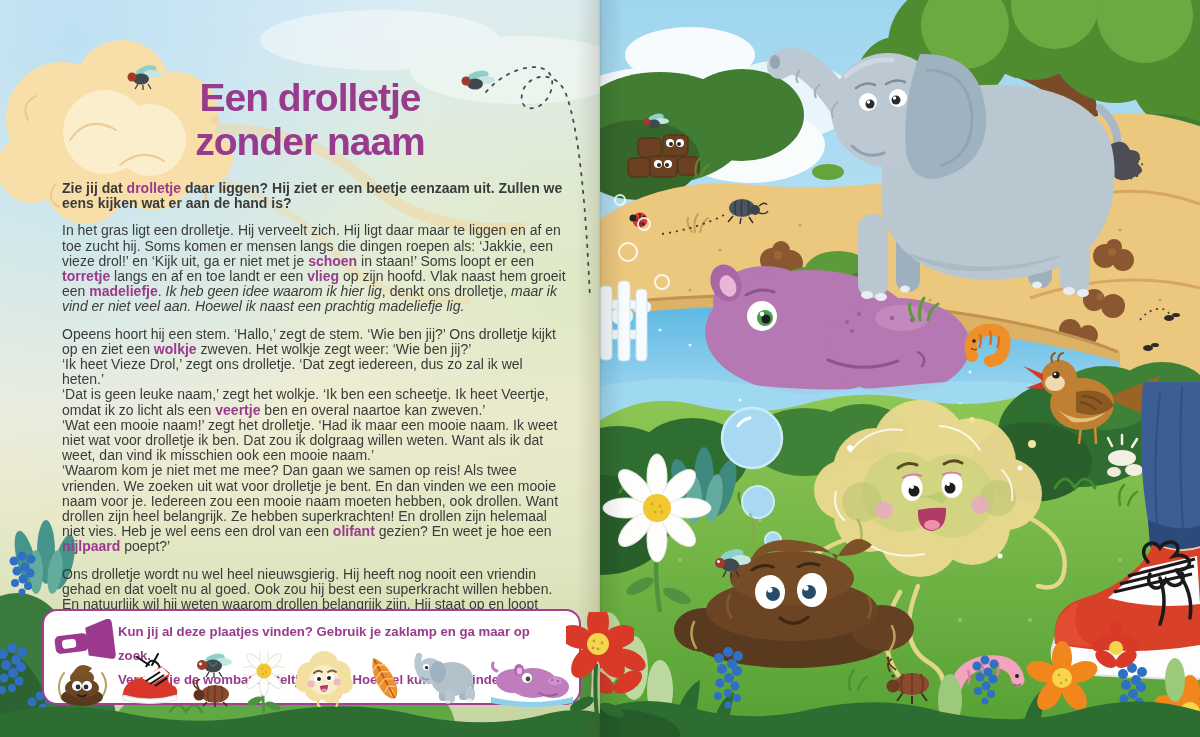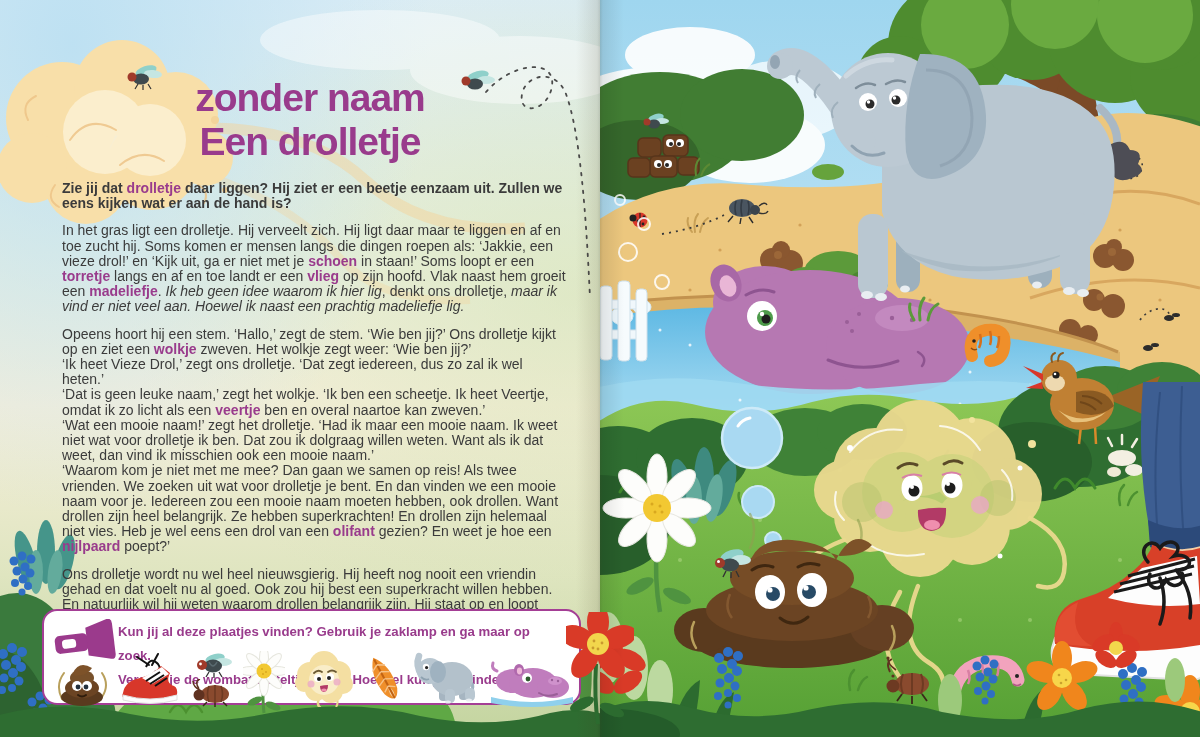--- a/index.html
+++ b/index.html
@@ -156,22 +156,22 @@
 
       <g fill="#4f9340">
         <path d="M560,700 Q552,650 566,612 Q572,650 570,700 Z"></path>
         <path d="M580,706 Q576,660 590,628 Q594,664 590,706 Z"></path>
       </g>
 
       <path d="M-5,737 L-5,716 Q60,698 130,714 Q200,728 270,713 Q350,698 420,716 Q490,730 550,713 Q580,706 605,715 L605,737 Z" fill="#2e6d31"></path>
     </svg>
 
     <div class="title">
+      <div>Een drolletje</div>
       <div>zonder naam</div>
-      <div>Een drolletje</div>
     </div>
 
     <div class="text-col">
       <p class="intro"><span>Zie jij dat </span><span class="hl">drolletje</span><span> daar liggen? Hij ziet er een beetje eenzaam uit. Zullen we eens kijken wat er aan de hand is?</span></p>
       <p><span>In het gras ligt een drolletje. Hij verveelt zich. Hij ligt daar maar te liggen en af en toe zucht hij. Soms komen er mensen langs die dingen roepen als: ‘Jakkie, een vieze drol!’ en ‘Kijk uit, ga er niet met je </span><span class="hl">schoen</span><span> in staan!’ Soms loopt er een </span><span class="hl">torretje</span><span> langs en af en toe landt er een </span><span class="hl">vlieg</span><span> op zijn hoofd. Vlak naast hem groeit een </span><span class="hl">madeliefje</span><span>. </span><span class="it">Ik heb geen idee waarom ik hier lig</span><span>, denkt ons drolletje, </span><span class="it">maar ik vind er niet veel aan. Hoewel ik naast een prachtig madeliefje lig.</span></p>
       <p><span>Opeens hoort hij een stem. ‘Hallo,’ zegt de stem. ‘Wie ben jij?’ Ons drolletje kijkt op en ziet een </span><span class="hl">wolkje</span><span> zweven. Het wolkje zegt weer: ‘Wie ben jij?’</span><br><span>‘Ik heet Vieze Drol,’ zegt ons drolletje. ‘Dat zegt iedereen, dus zo zal ik wel heten.’</span><br><span>‘Dat is geen leuke naam,’ zegt het wolkje. ‘Ik ben een scheetje. Ik heet Veertje, omdat ik zo licht als een </span><span class="hl">veertje</span><span> ben en overal naartoe kan zweven.’</span><br><span>‘Wat een mooie naam!’ zegt het drolletje. ‘Had ik maar een mooie naam. Ik weet niet wat voor drolletje ik ben. Dat zou ik dolgraag willen weten. Want als ik dat weet, dan vind ik misschien ook een mooie naam.’</span><br><span>‘Waarom kom je niet met me mee? Dan gaan we samen op reis! Als twee vrienden. We zoeken uit wat voor drolletje je bent. En dan vinden we een mooie naam voor je. Iedereen zou een mooie naam moeten hebben, ook drollen. Want drollen zijn heel belangrijk. Ze hebben superkrachten! En drollen zijn helemaal niet vies. Heb je wel eens een drol van een </span><span class="hl">olifant</span><span> gezien? En weet je hoe een </span><span class="hl">nijlpaard</span><span> poept?’</span></p>
       <p><span>Ons drolletje wordt nu wel heel nieuwsgierig. Hij heeft nog nooit een vriendin gehad en dat voelt nu al goed. Ook zou hij best een superkracht willen hebben. En natuurlijk wil hij weten waarom drollen belangrijk zijn. Hij staat op en loopt achter zijn nieuwe vriendin aan, op naar een echt avontuur.</span></p>
     </div>
 
     <div class="find-box">

